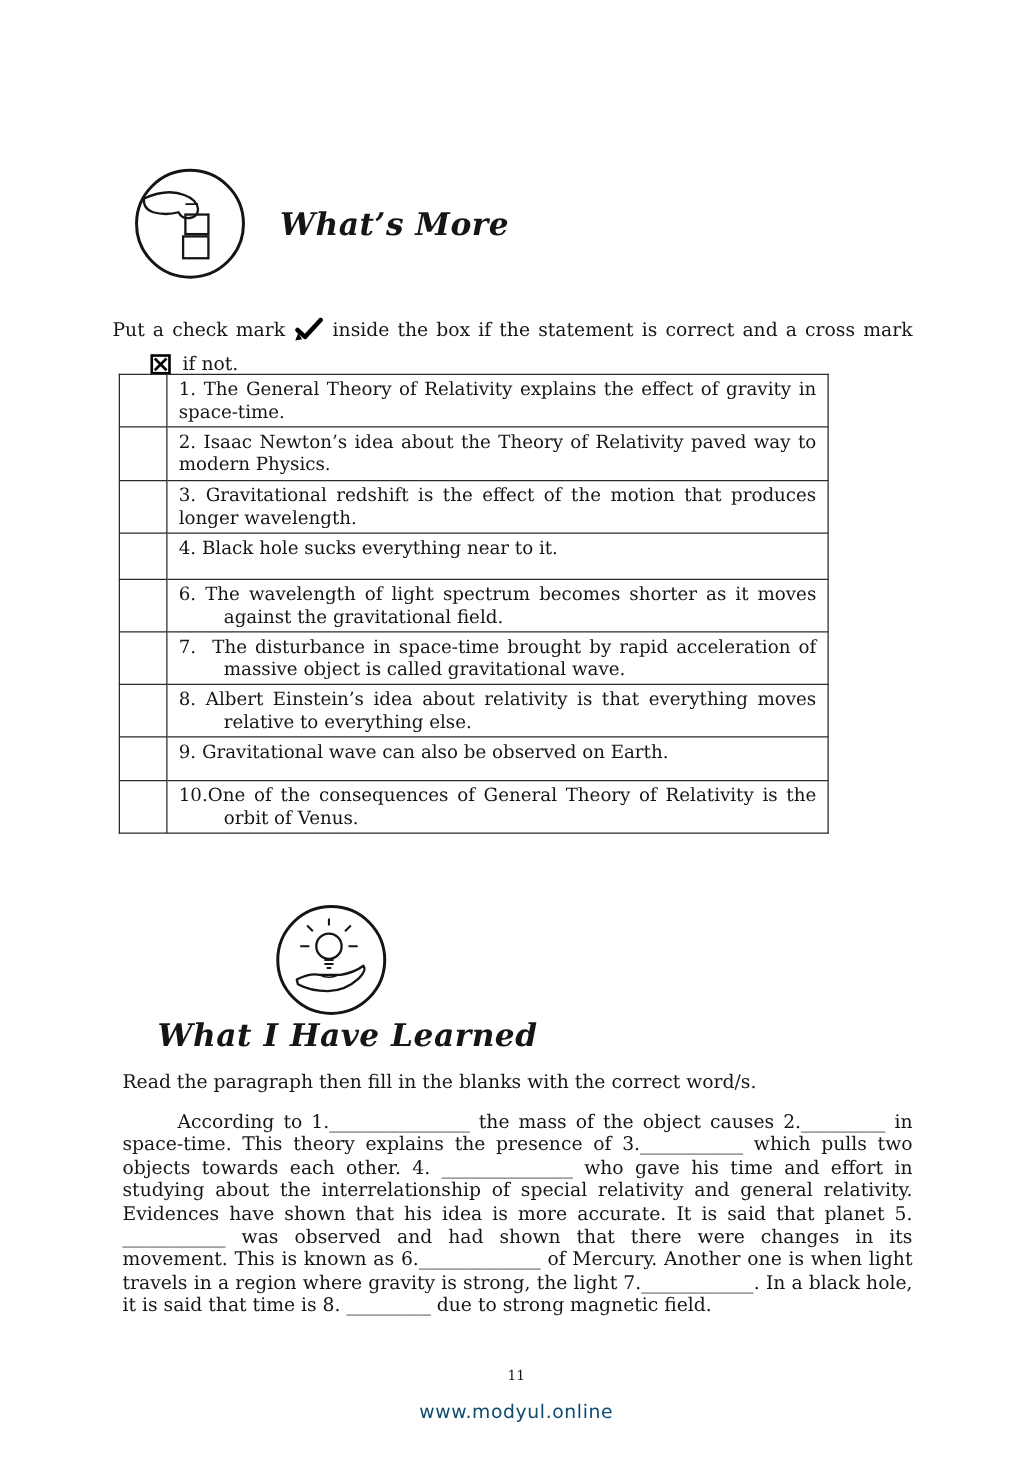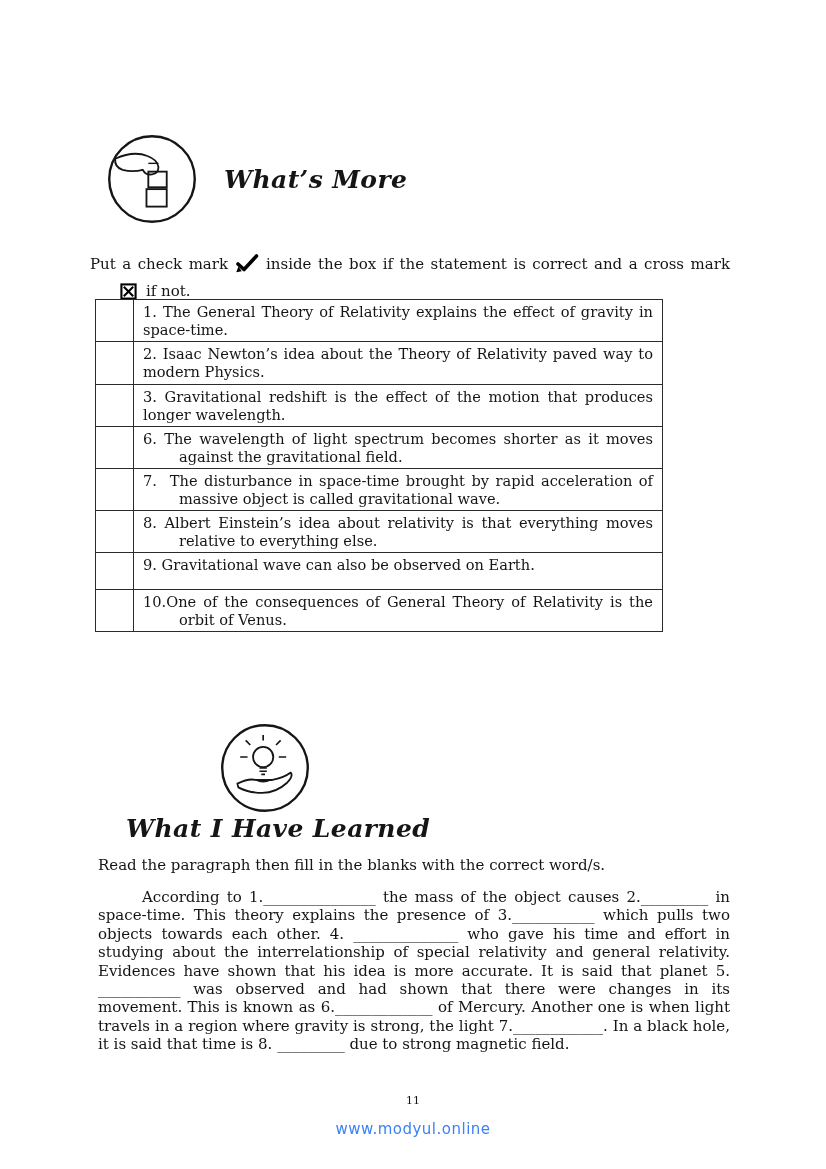--- a/index.html
+++ b/index.html
@@ -41,21 +41,21 @@
   .statements tr:nth-child(9){height:36px}
   .statements tr:nth-child(10){height:52px}
   .read-line { position:absolute; top:856px; left:98px; width:632px; font-size:15px; }
   .fill-paragraph {
     position:absolute; top:888px; left:98px; width:632px;
     font-size:15px; line-height:18.4px; text-align:justify; text-indent:44px;
   }
   .page-number { position:absolute; top:1094px; left:0; width:100%; text-align:center; font-size:11px; }
   .watermark {
     position:absolute; top:1120px; left:0; width:100%; text-align:center;
-    font-size:15px; color:#3b82f6; letter-spacing:0.5px;
+    font-size:15px; color:#0c4a6e; letter-spacing:0.5px;
     font-family:"DejaVu Sans","Liberation Sans",sans-serif;
   }
 </style>
 </head>
 <body>
 
 <div class="page">
 
   <div class="header-row h1-row">
     <span class="circle-icon">
@@ -97,20 +97,24 @@
       <tr>
         <td class="box"></td>
         <td class="txt">2. Isaac Newton’s idea about the Theory of Relativity paved way to modern Physics.</td>
       </tr>
       <tr>
         <td class="box"></td>
         <td class="txt">3. Gravitational redshift is the effect of the motion that produces longer wavelength.</td>
       </tr>
       <tr>
         <td class="box"></td>
+        <td class="txt">4. Black hole sucks everything near to it.</td>
+      </tr>
+      <tr>
+        <td class="box"></td>
         <td class="txt hang">6. The wavelength of light spectrum becomes shorter as it moves against the gravitational field.</td>
       </tr>
       <tr>
         <td class="box"></td>
         <td class="txt hang">7.&nbsp; The disturbance in space-time brought by rapid acceleration of massive object is called gravitational wave.</td>
       </tr>
       <tr>
         <td class="box"></td>
         <td class="txt hang">8. Albert Einstein’s idea about relativity is that everything moves relative to everything else.</td>
       </tr>

